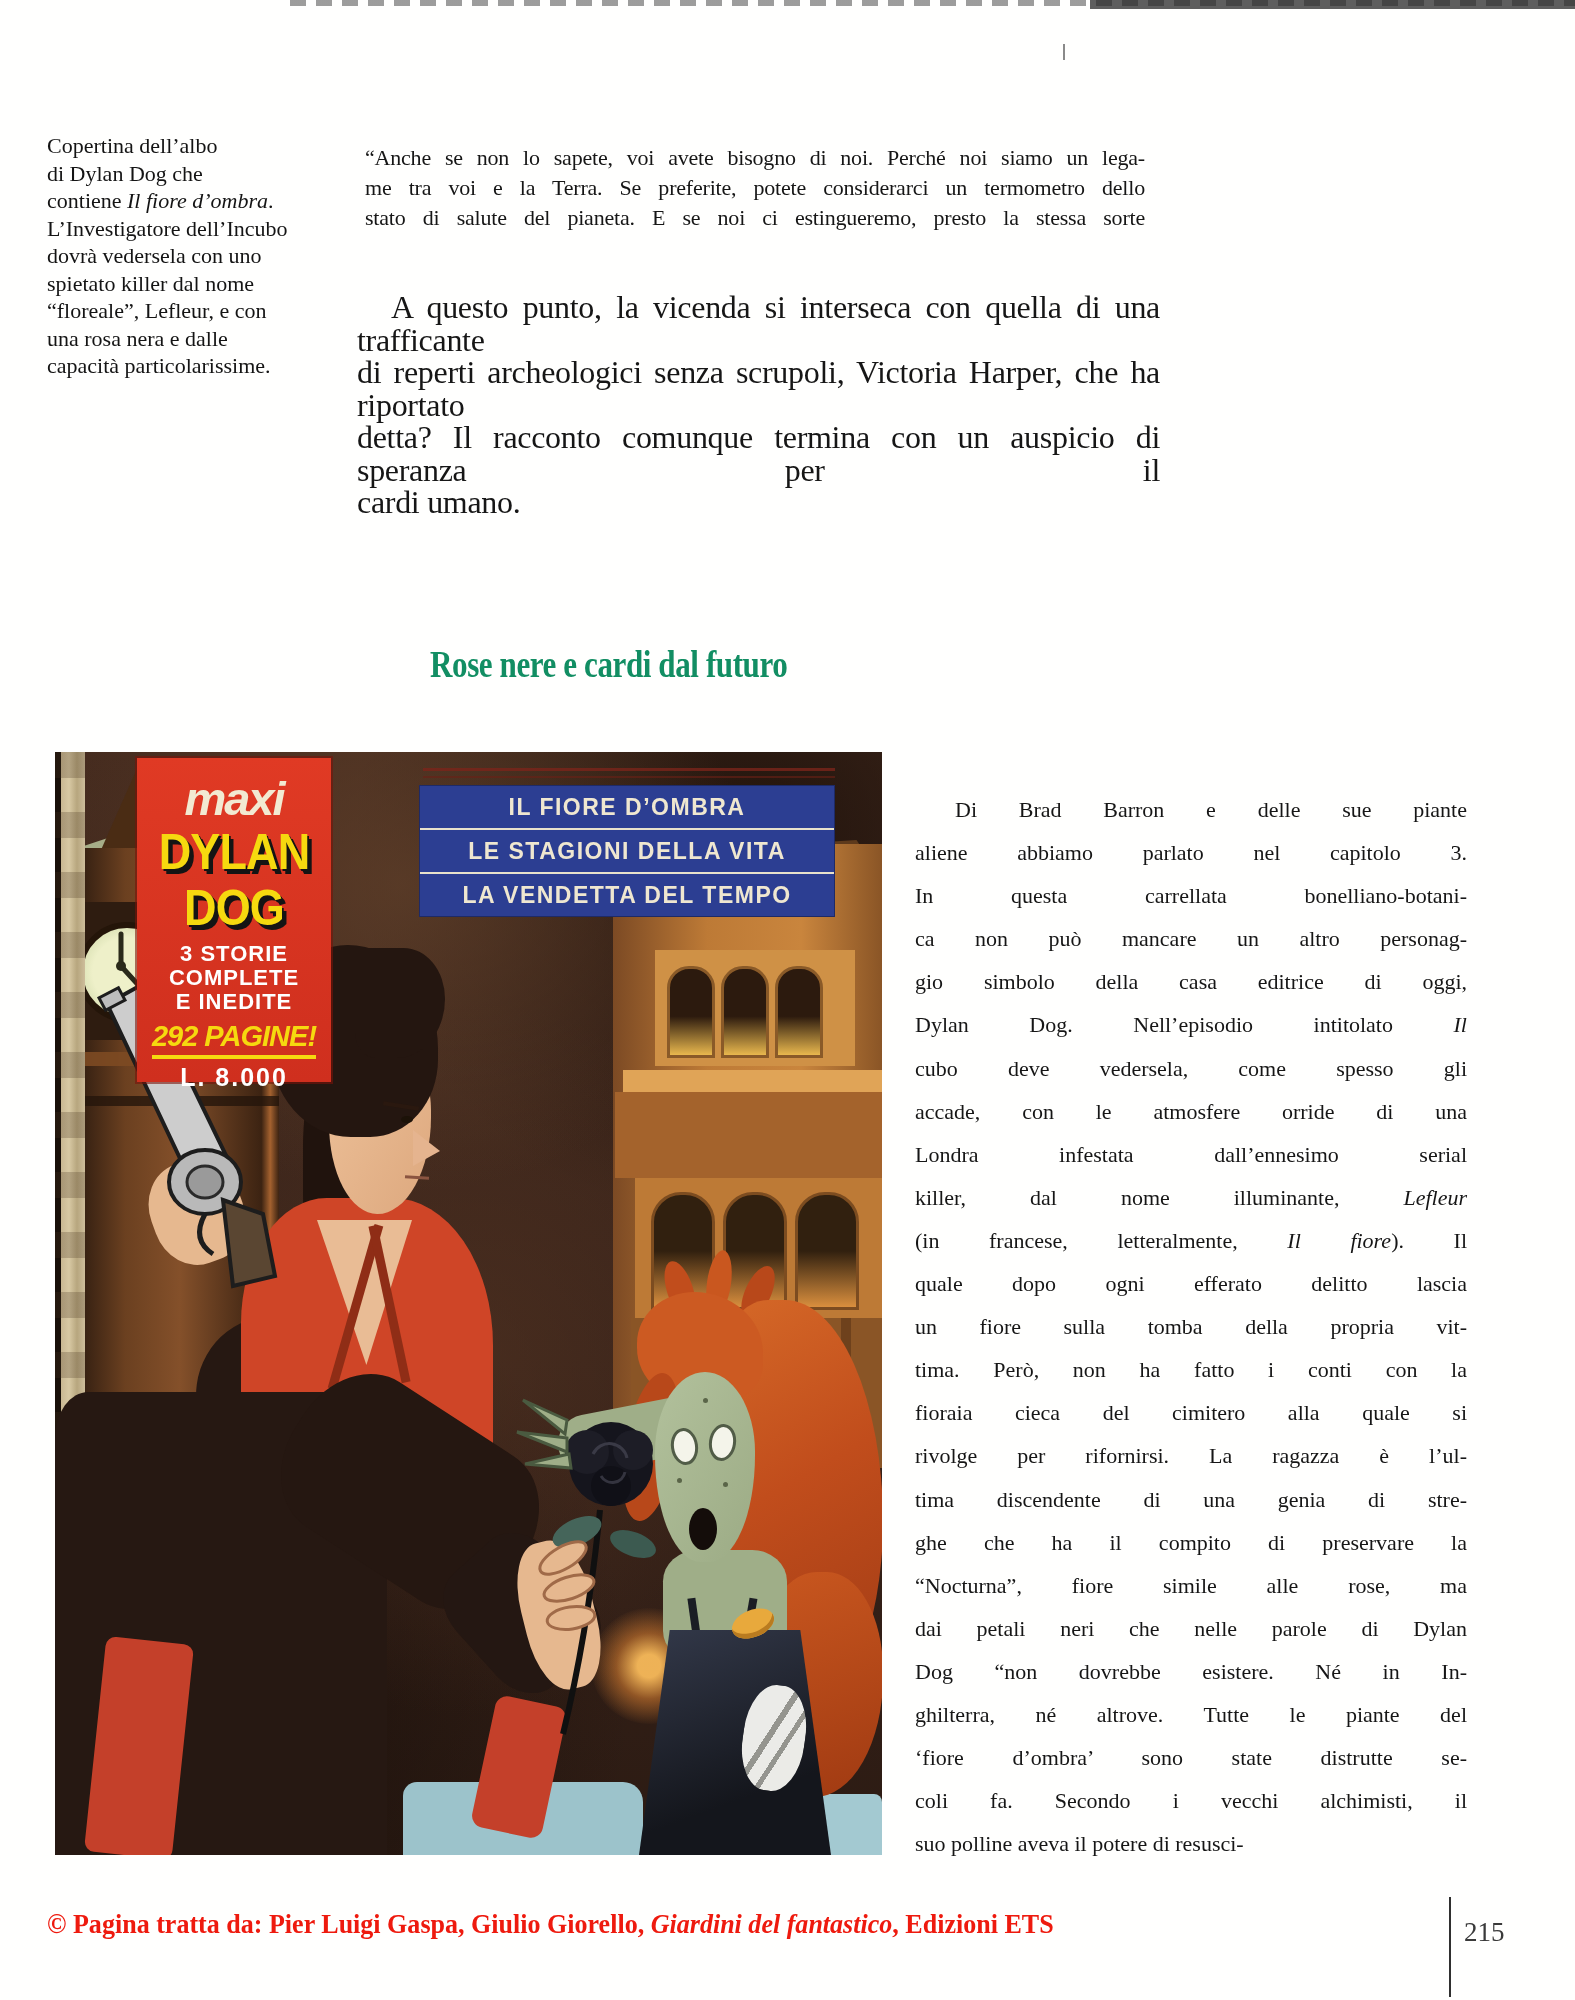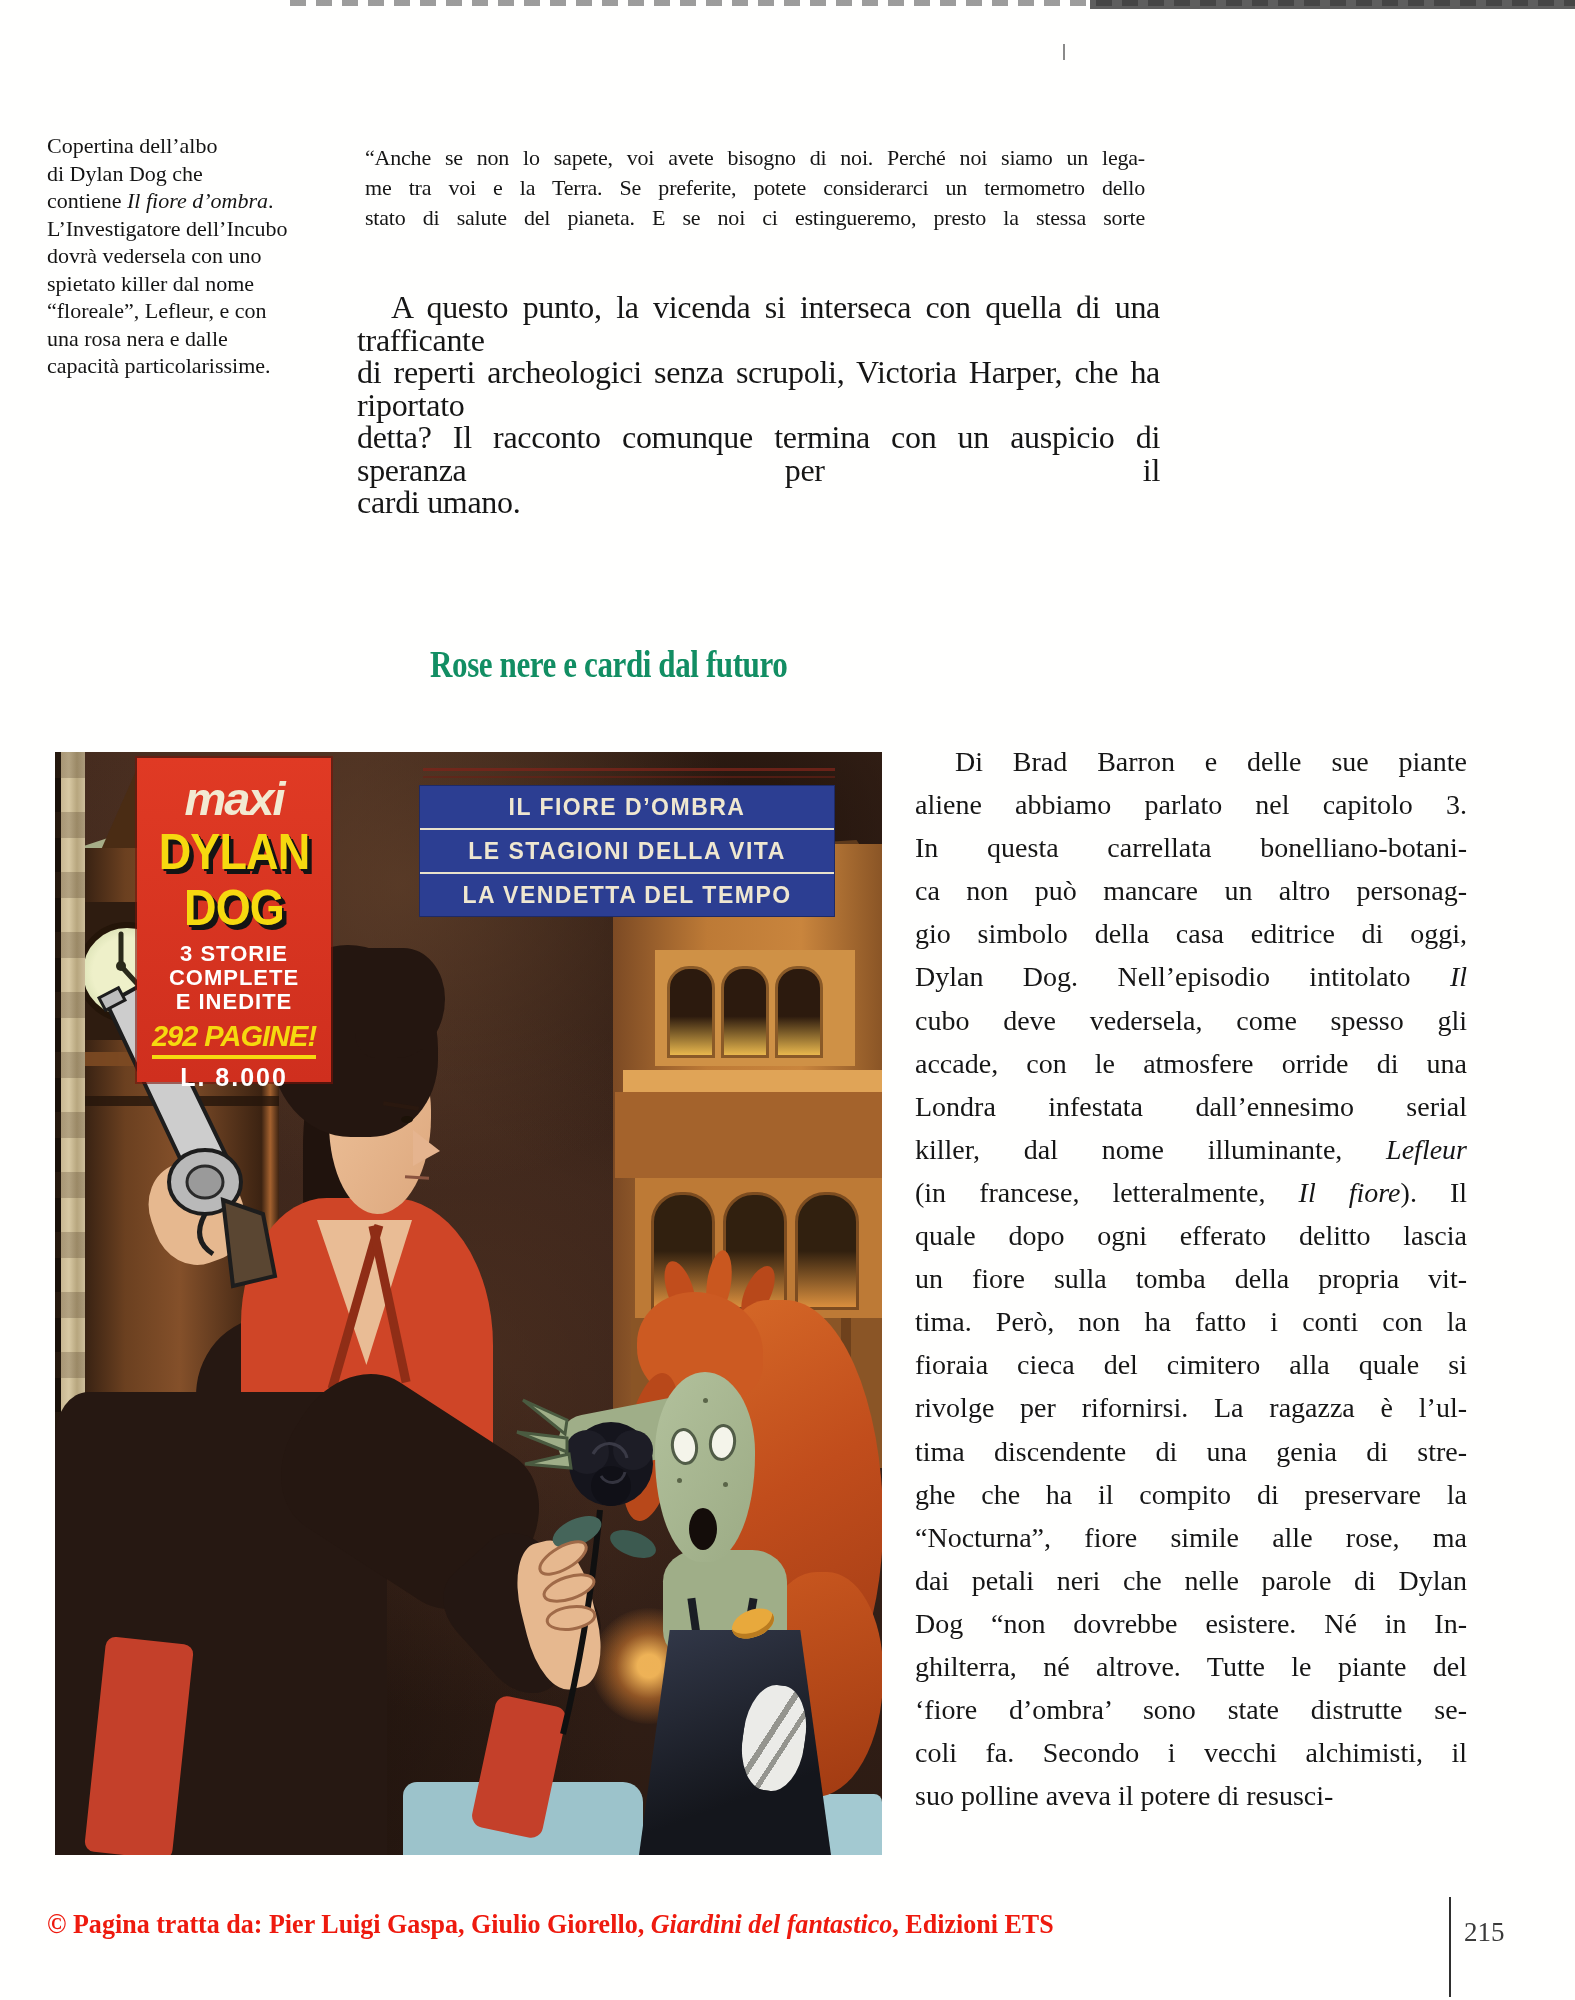--- a/index.html
+++ b/index.html
@@ -5,21 +5,21 @@
   html,body{margin:0;padding:0;background:#e9e9e9;}
   .page{position:relative;width:1575px;height:2000px;background:#fffffe;overflow:hidden;
         font-family:"Liberation Serif",serif;color:#161616;}
   .abs{position:absolute;}
   
   .caption{left:47px;top:132px;width:292px;font-size:22px;line-height:27.5px;color:#141414;}
   .quote{left:365px;top:143px;width:780px;font-size:22px;line-height:30px;letter-spacing:-0.2px;}
   .bodypara{left:337px;top:291px;width:803px;font-size:32px;line-height:32.5px;letter-spacing:-0.3px;margin-left:20px;}
   .heading{left:430px;top:643px;font-size:37px;font-weight:bold;color:#128e63;
            transform:scaleX(0.84);transform-origin:left top;letter-spacing:-0.5px;white-space:nowrap;}
-  .column{left:915px;top:740px;width:552px;font-size:28px;line-height:43.1px;}
+  .column{left:915px;top:788px;width:552px;font-size:22px;line-height:43.1px;}
   .tl{text-align:left;}
   [data-justify="true"] .tl.jl{text-align:justify;text-align-last:justify;}
   .footer{left:47px;top:1908px;font-size:28px;font-weight:bold;color:#ee1a0e;
           transform:scaleX(0.93);transform-origin:left top;white-space:nowrap;}
   .vrule{left:1449px;top:1897px;width:2px;height:100px;background:#2f2f2f;}
   .pagenum{left:1464px;top:1909px;font-size:27px;color:#3a3a3a;margin-top:8px;}
   .scanedge{left:290px;top:0;width:1285px;height:6px;opacity:.55;
             background:repeating-linear-gradient(90deg,rgba(45,45,45,.85) 0 16px,transparent 16px 26px);}
   .scanedge2{left:1090px;top:0;width:485px;height:9px;background:rgba(40,40,40,.75);}
   .scantick{left:1063px;top:44px;width:2px;height:16px;background:rgba(60,60,60,.6);}

